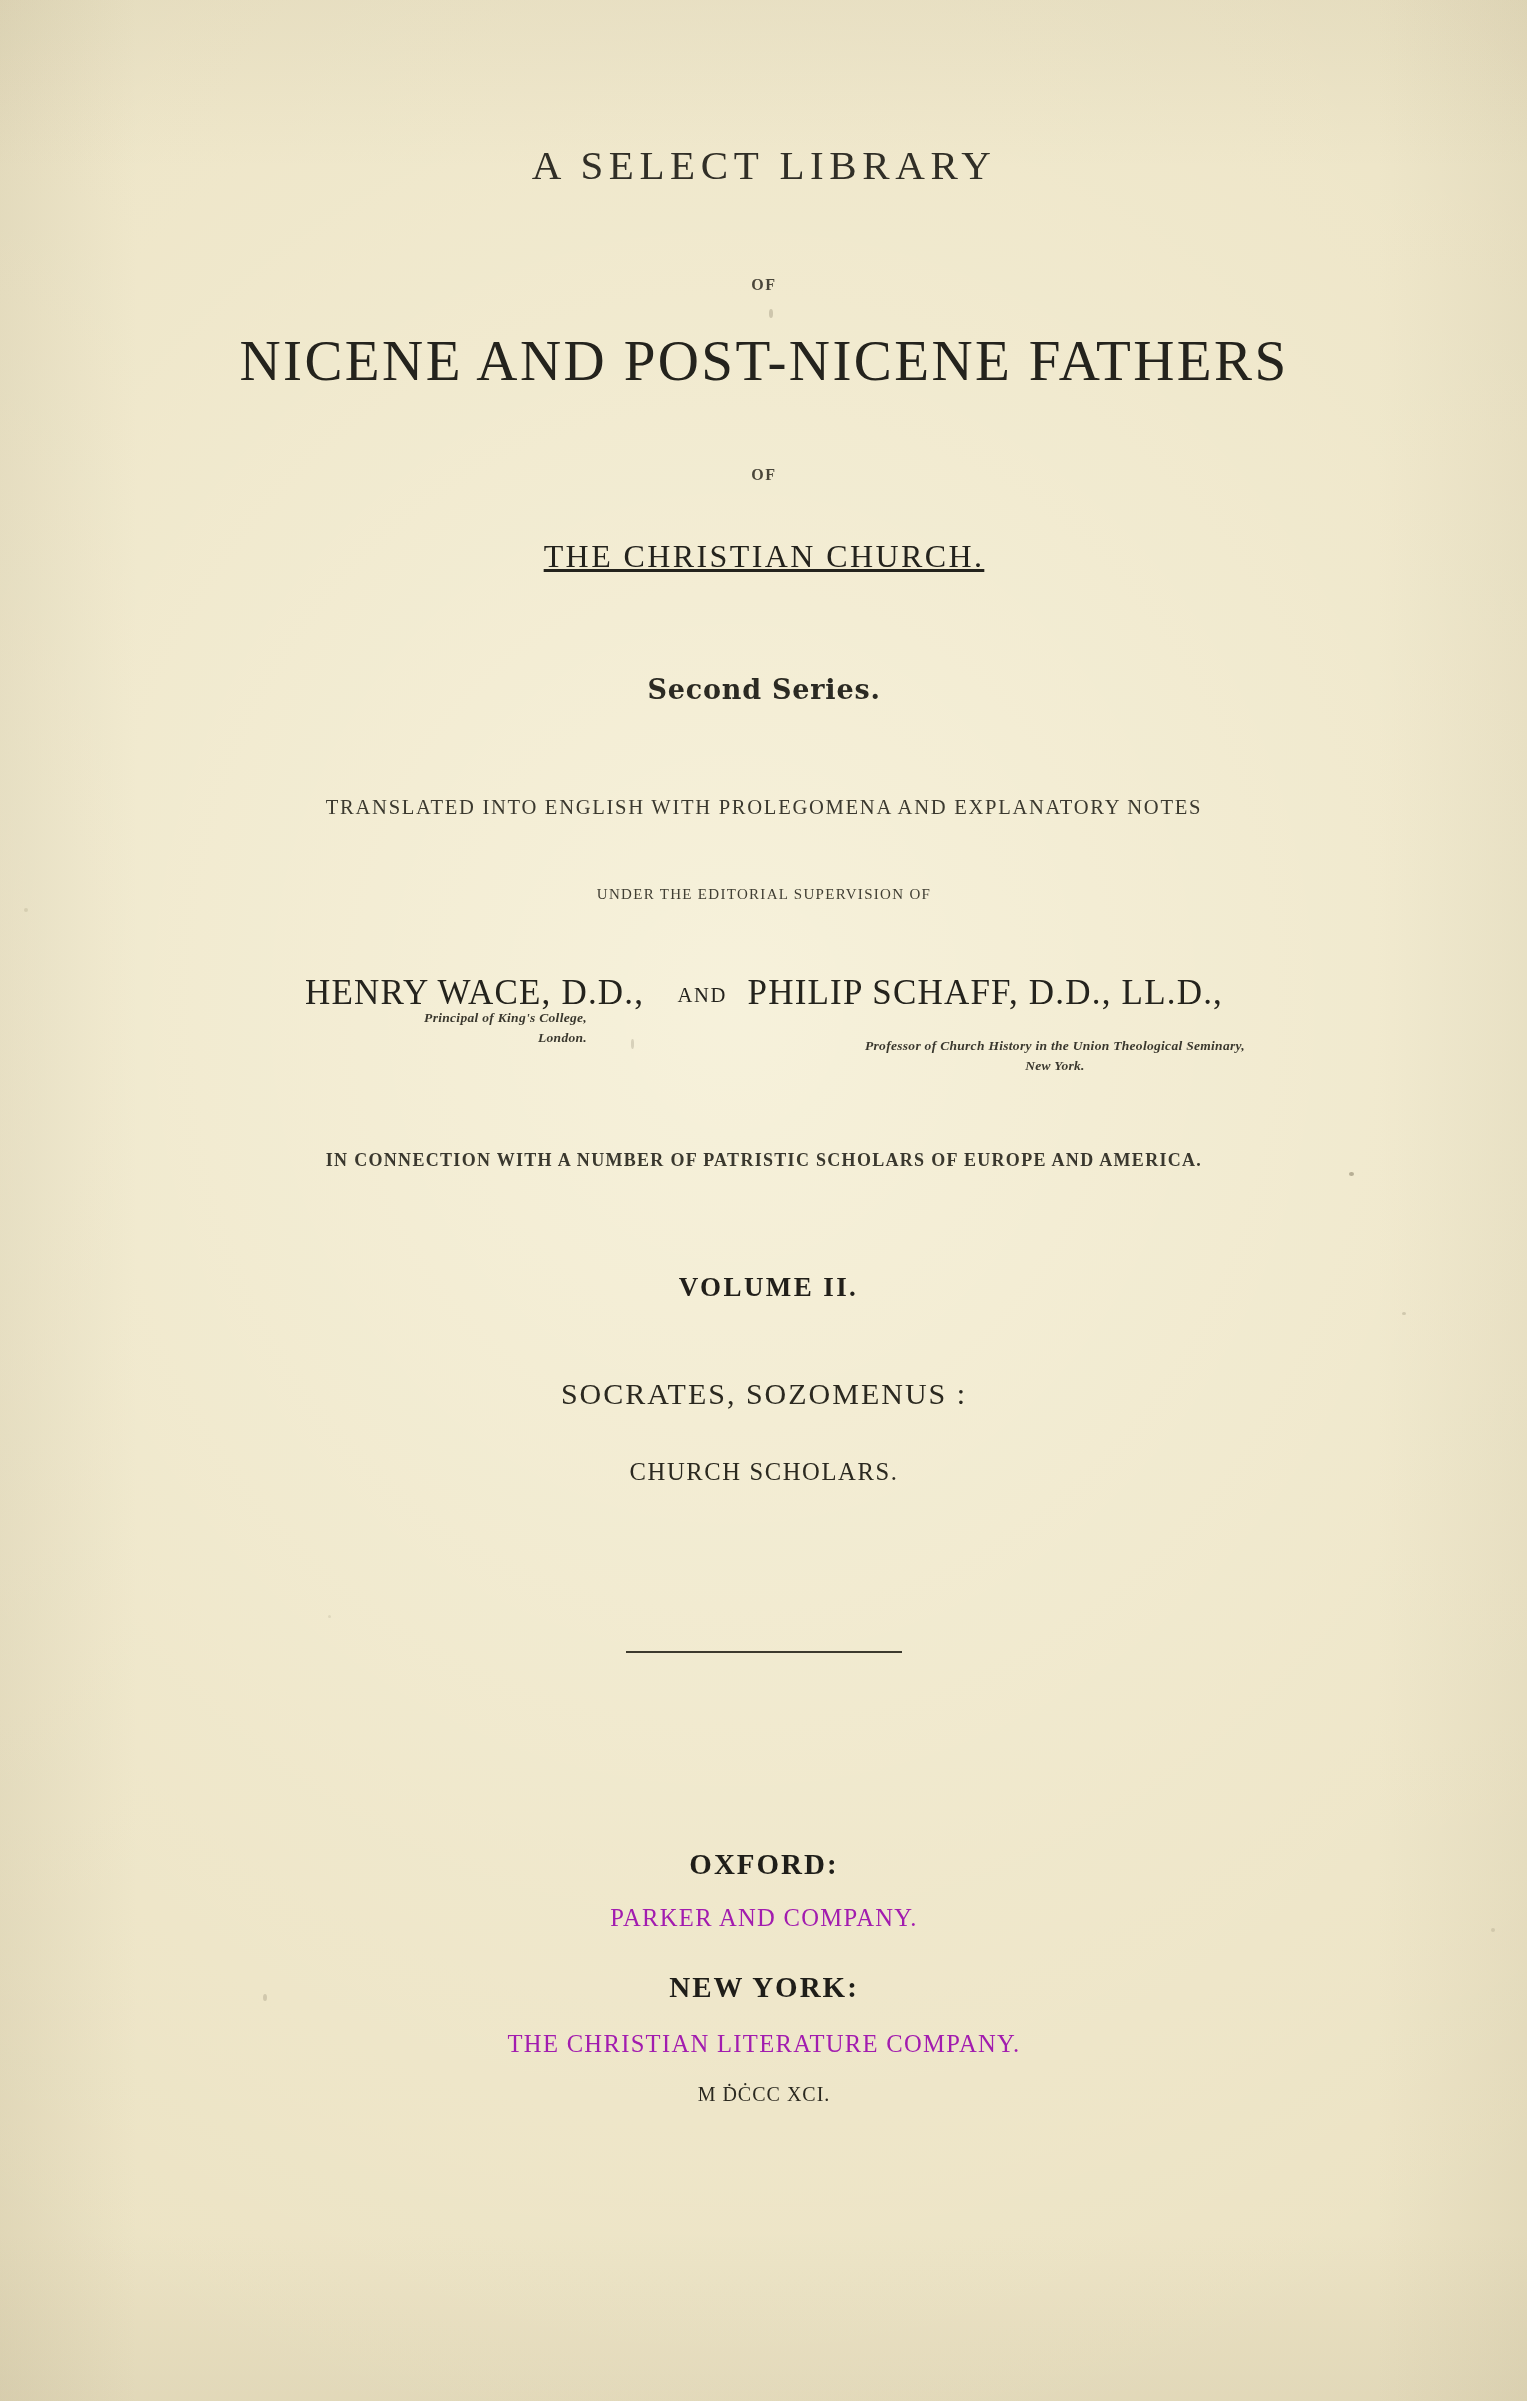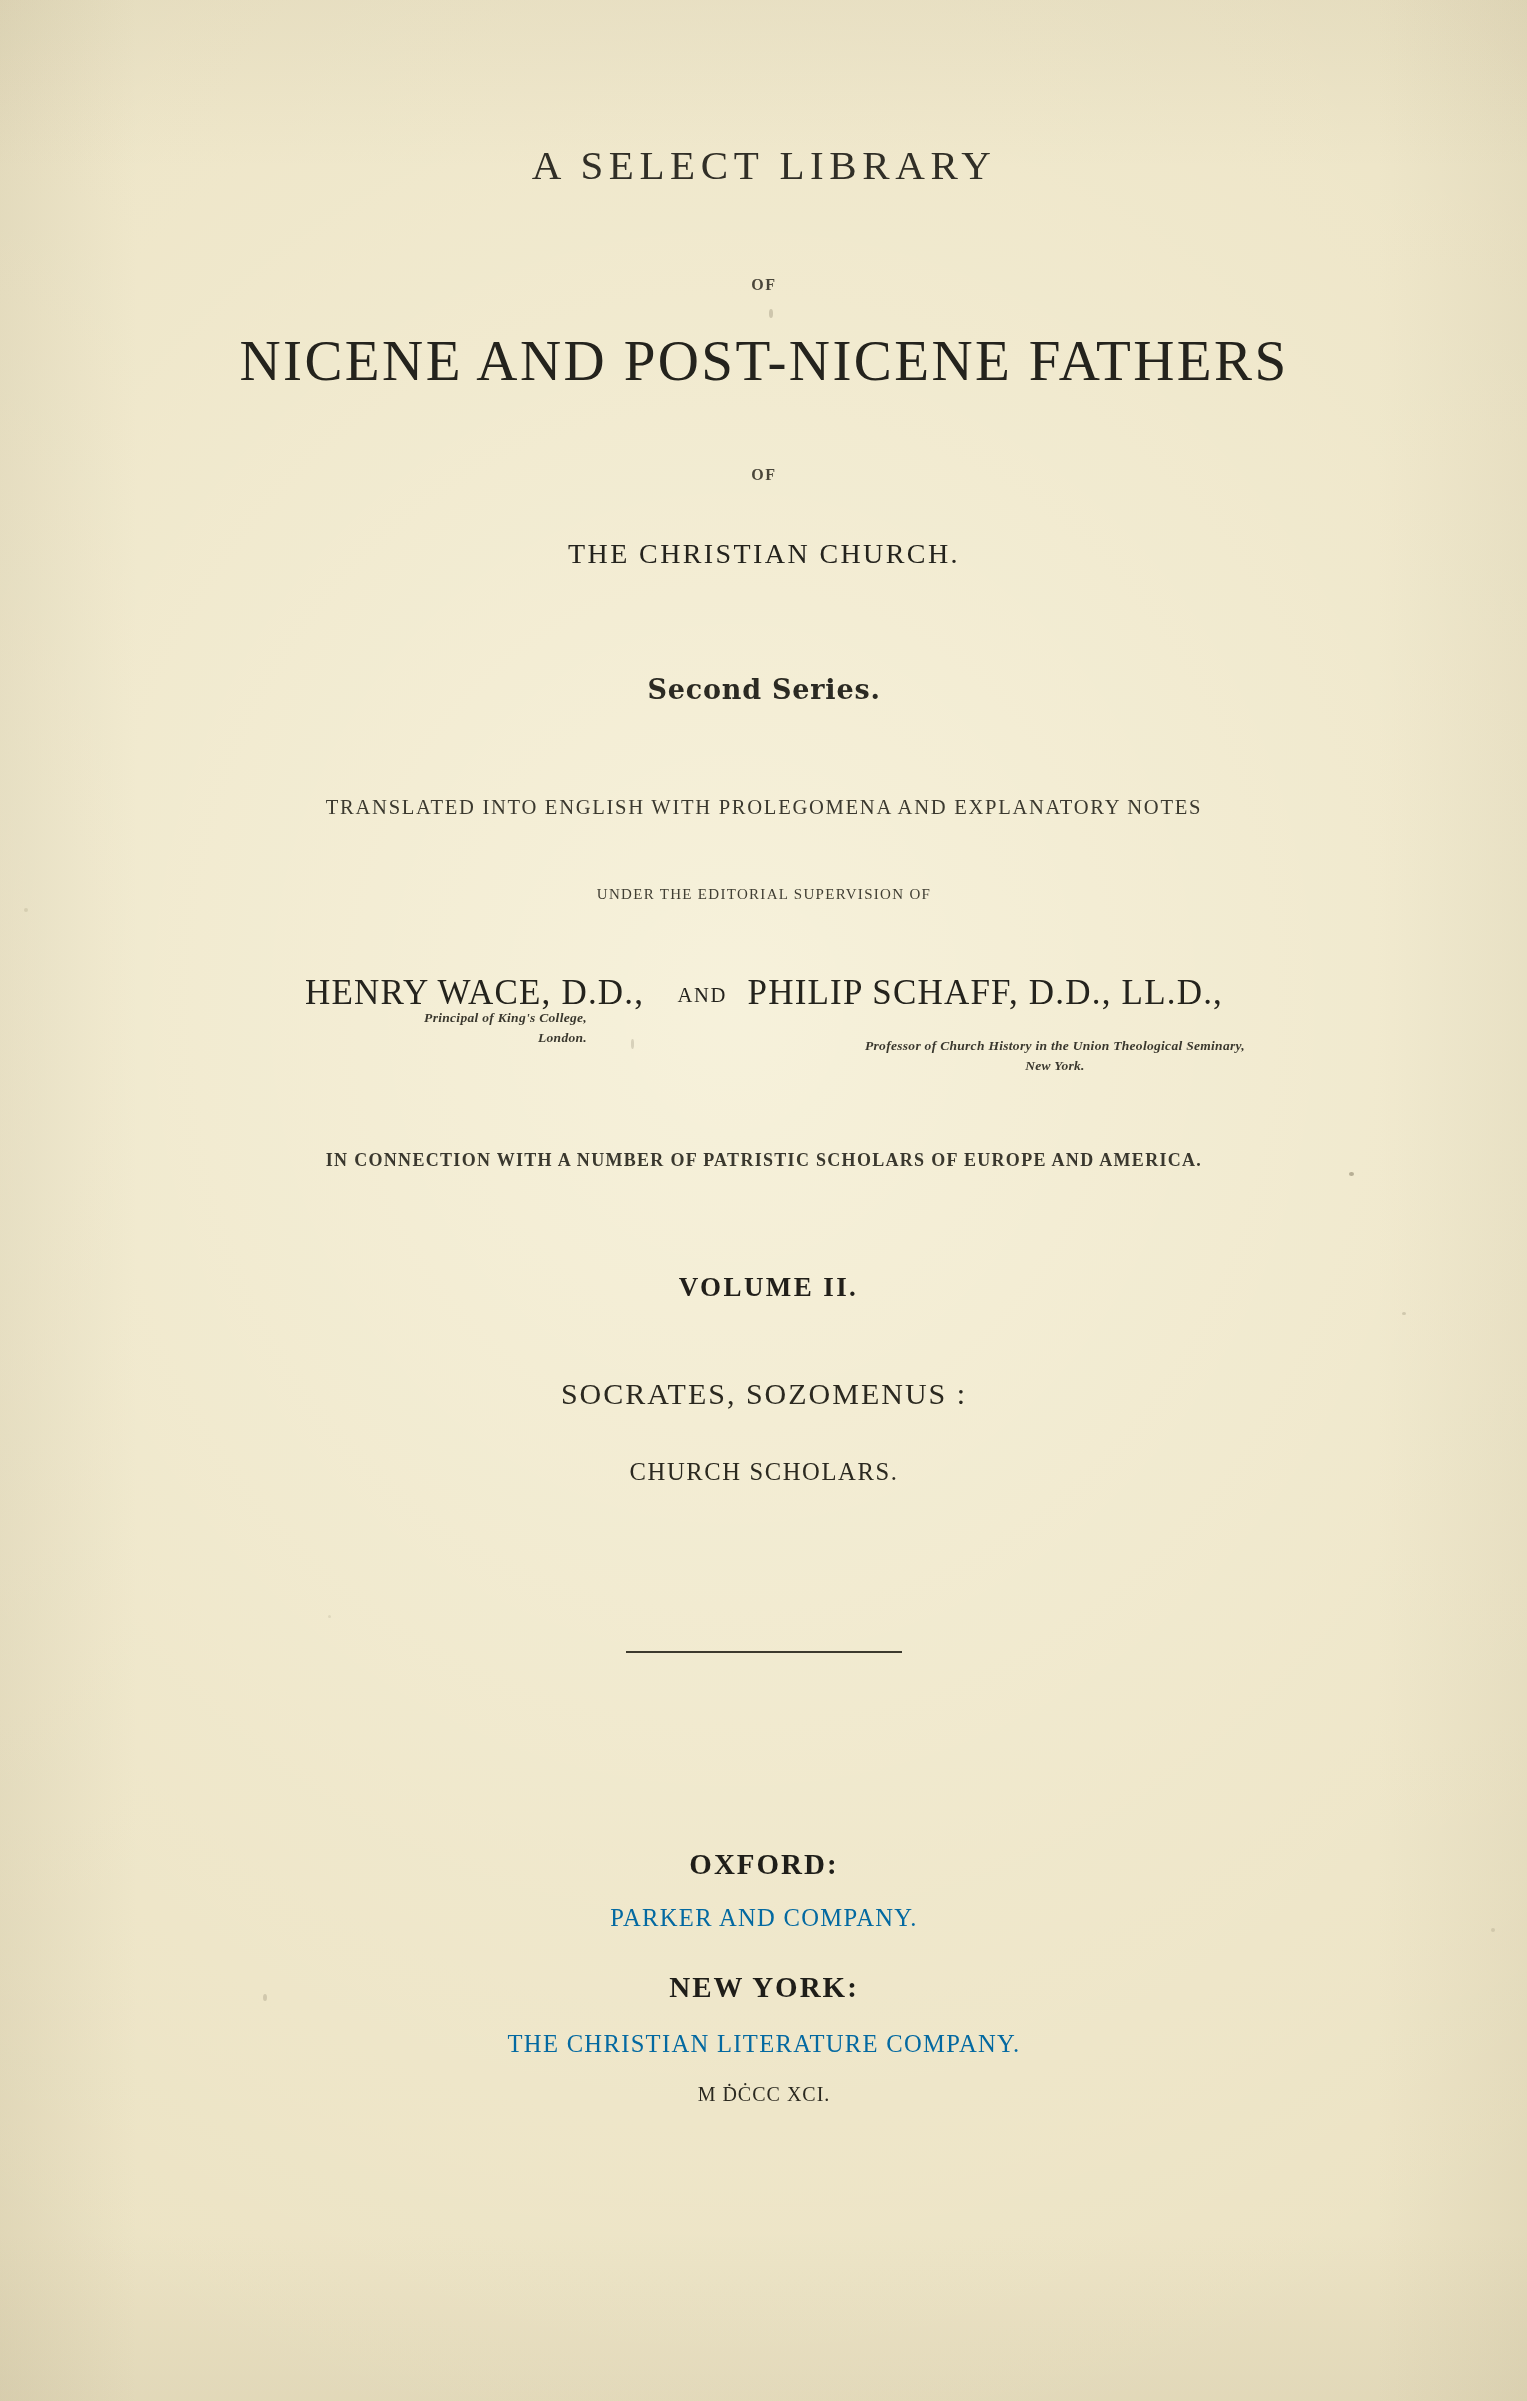--- a/index.html
+++ b/index.html
@@ -67,24 +67,25 @@
     font-weight: 700;
     color: #4a463a;
   }
   .t-main {
     font-size: 57px;
     letter-spacing: 2.4px;
     font-weight: 400;
     color: #24231d;
   }
   .t-church {
-    font-size: 28px;
+    font-size: 32px;
     letter-spacing: 2.4px;
     font-weight: 400;
     color: #24231d;
+    text-decoration: underline;
   }
   .t-series {
     font-size: 27px;
     font-weight: 700;
     letter-spacing: 0.8px;
     color: #2b2a23;
     font-family: "DejaVu Serif", "Liberation Serif", serif;
     transform: scaleY(1.06);
   }
   .t-translated {
@@ -149,21 +150,21 @@
   }
   .t-city {
     font-size: 29px;
     font-weight: 700;
     letter-spacing: 2px;
     color: #1f1e19;
   }
   .t-pub {
     font-size: 24.6px;
     letter-spacing: 1.3px;
-    color: #0369a1;
+    color: #a21caf;
   }
   .t-date {
     font-size: 20px;
     letter-spacing: 1px;
     color: #2b2920;
   }
 </style>
 </head>
 <body>
 

